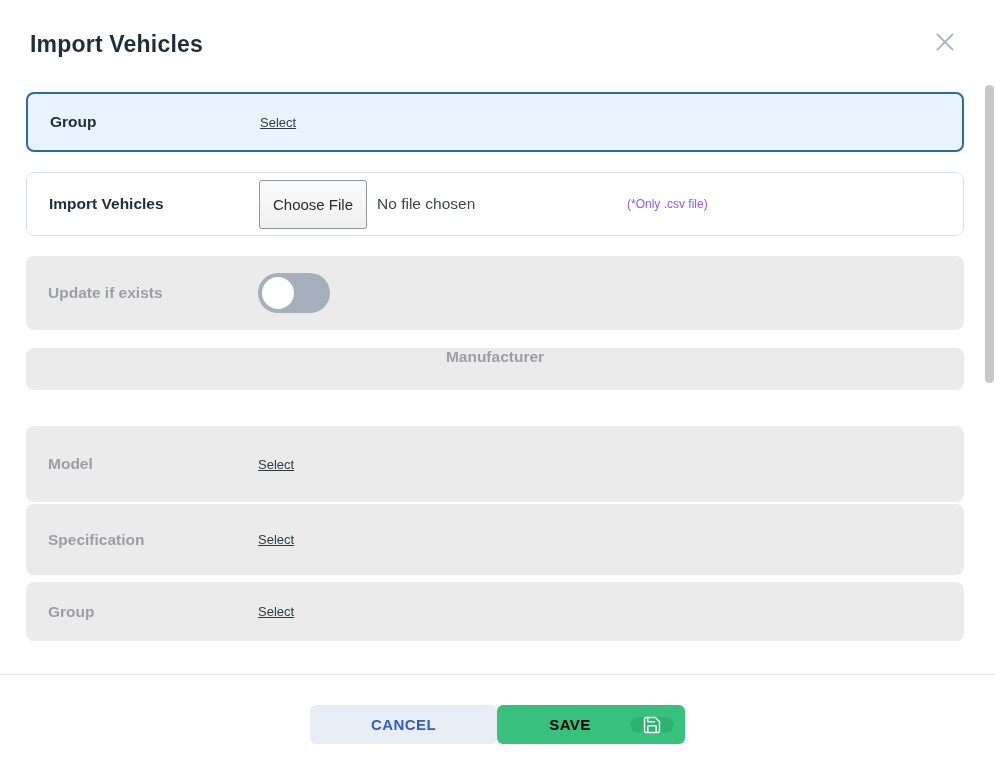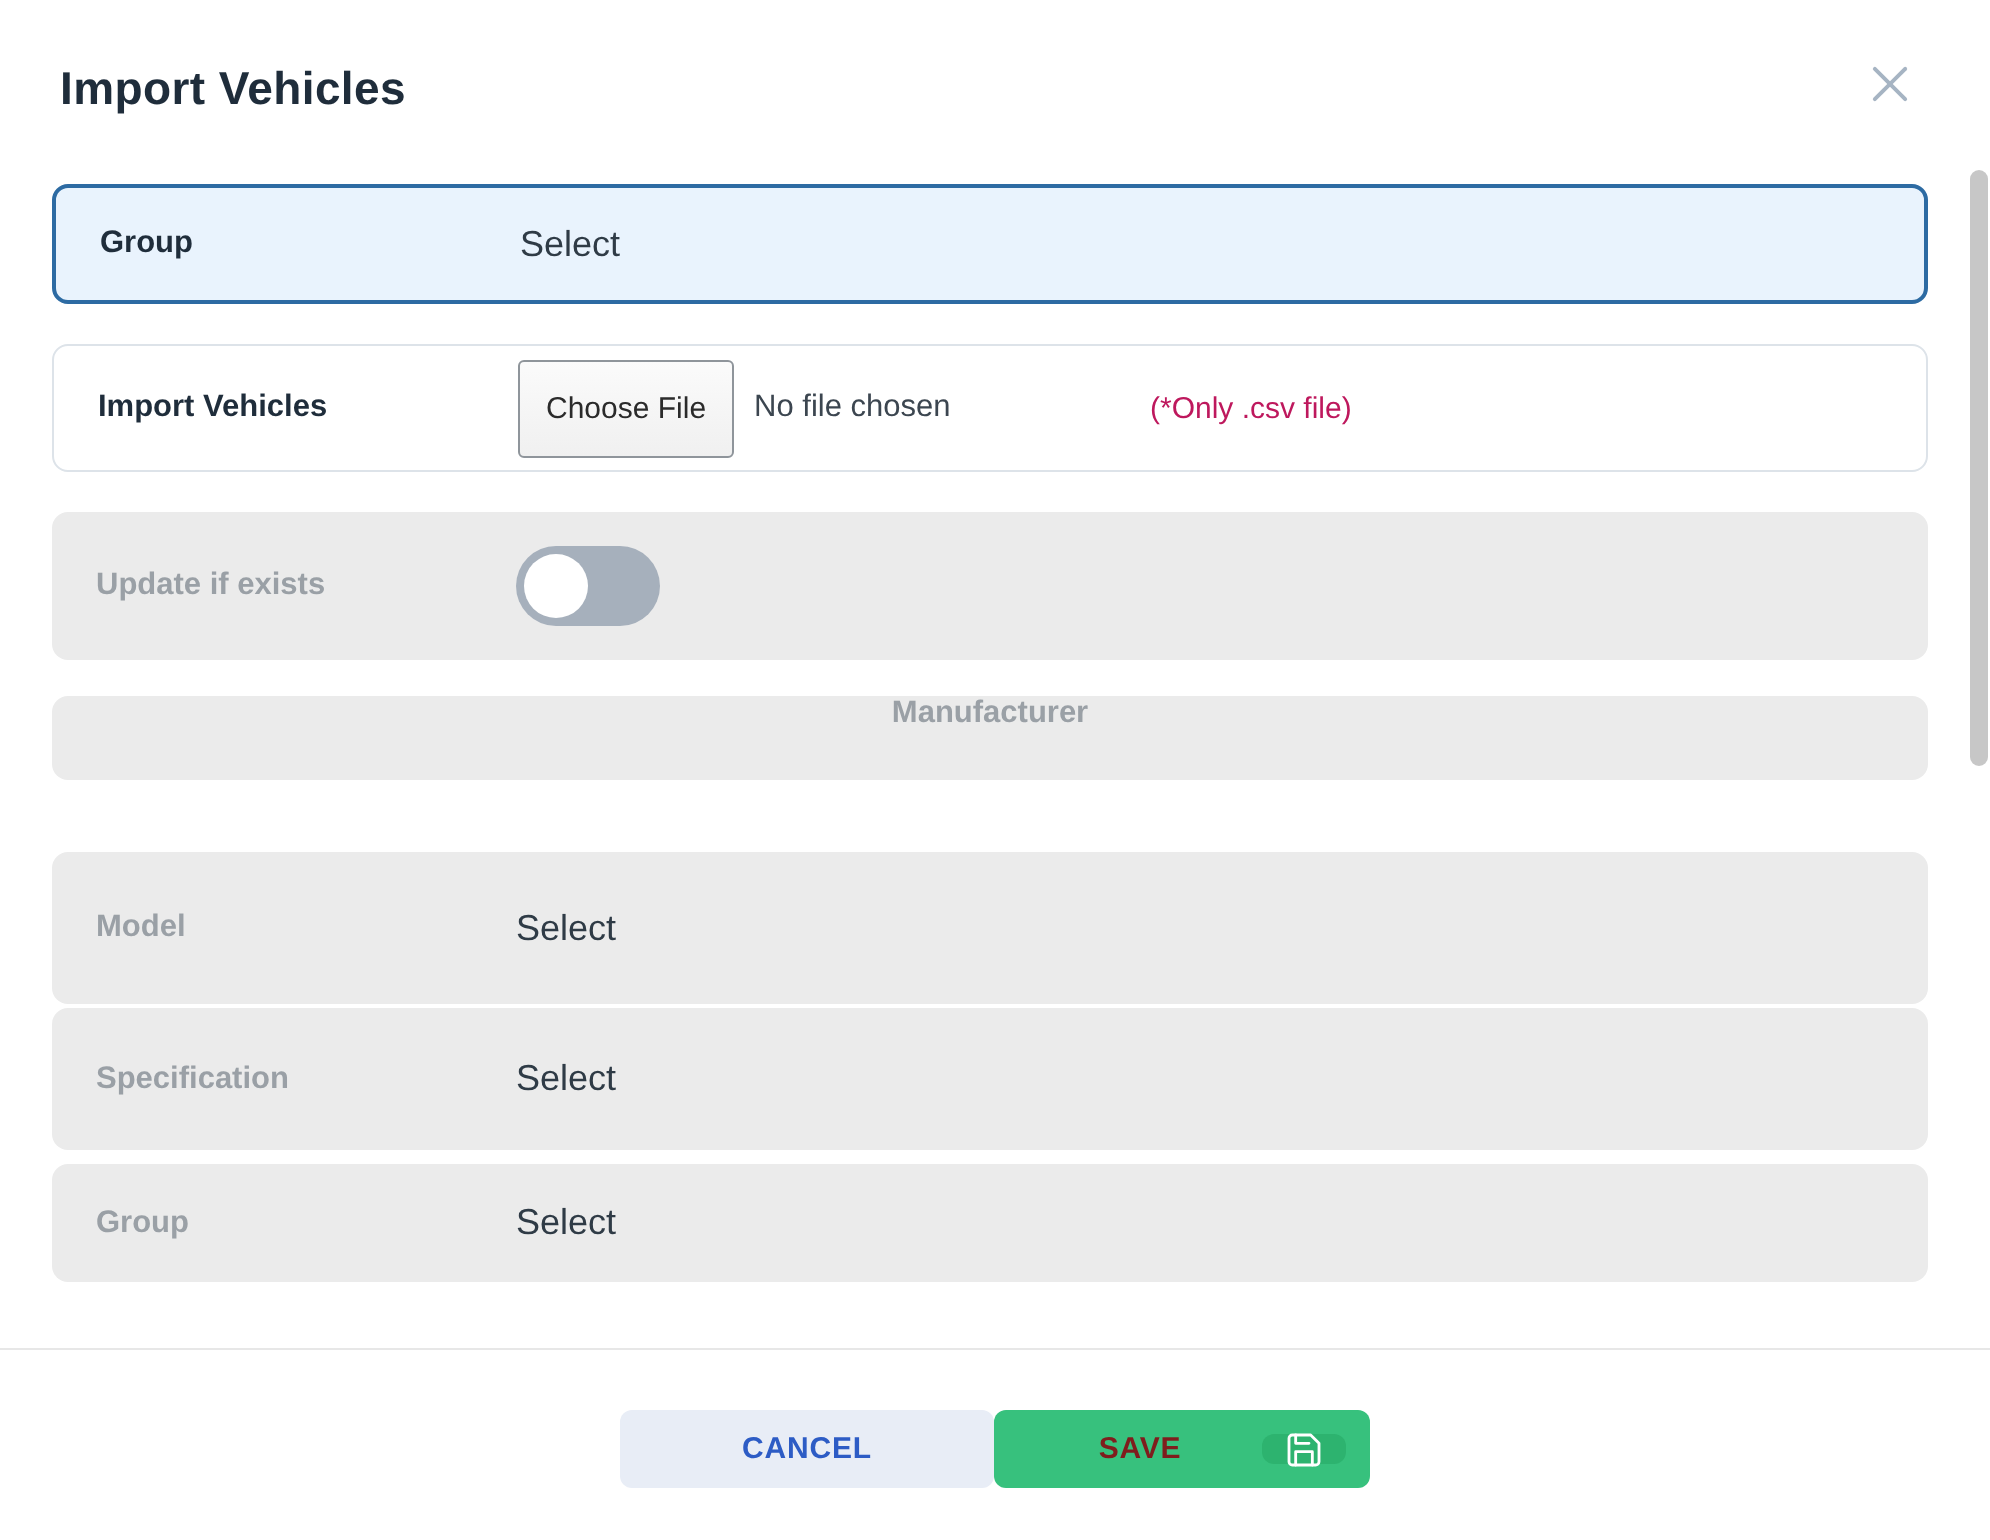--- a/index.html
+++ b/index.html
@@ -13,51 +13,51 @@
                  color:#1f2d3b; letter-spacing:.2px; }
   .close-btn { position:absolute; right:35px; top:27px; width:30px; height:30px;
                cursor:pointer; display:flex; align-items:center; justify-content:center; }
 
   
   .row { position:absolute; left:26px; width:938px; border-radius:8px;
          display:flex; align-items:center; padding:0 22px; }
   .row .lbl { flex:0 0 210px; font-size:15.5px; font-weight:700; }
   .row .lbl.dark { color:#1f2d3b; }
   .row .lbl.gray { color:#9aa0a6; }
-  .row .val { font-size:18px; color:#2f3b46; }
+  .row .val { font-size:13px; color:#2f3b46;text-decoration:underline; }
 
   .row.active   { top:92px;  height:60px; background:#e9f3fd; border:2px solid #2d6ba3; }
   .row.file-row { top:172px; height:64px; background:#ffffff; border:1px solid #dde3e9; }
   .row.toggle-row { top:256px; height:74px; background:#ebebeb; }
   .row.r4 { top:348px; height:42px; background:#ebebeb;flex-direction:column; }
   .row.r5 { top:426px; height:76px; background:#ebebeb; }
   .row.r6 { top:504px; height:71px; background:#ebebeb; }
   .row.r7 { top:582px; height:59px; background:#ebebeb; }
 
   
   .file-btn { font-family:"Liberation Sans", sans-serif; font-size:15px; color:#2b2b2b;
               background:linear-gradient(#fbfbfb,#f0f0f0); border:1px solid #8f959b;
               border-radius:3px; padding:15px 13px; cursor:pointer; }
   .file-status { margin-left:10px; font-size:15.5px; color:#3c4650; }
-  .file-hint { position:absolute; left:548px; font-size:15px; color:#be185d; }
+  .file-hint { position:absolute; left:600px; font-size:12px; color:#8b5cf6; }
 
   
   .toggle { position:relative; width:72px; height:40px; border-radius:20px;
             background:#a6b0bc; cursor:pointer; }
   .toggle .knob { position:absolute; left:4px; top:4px; width:32px; height:32px;
                   border-radius:50%; background:#ffffff; }
 
   
   .footer-divider { position:absolute; left:0; right:0; top:674px; height:1px; background:#e7e7e7; }
   .footer { position:absolute; left:0; right:0; top:705px; display:flex;
             justify-content:center; }
   .btn { height:39px; border:none; border-radius:6px; font-family:"Liberation Sans", sans-serif;
          font-size:15px; font-weight:700; letter-spacing:.4px; cursor:pointer; }
   .btn-cancel { width:187px; background:#e8edf6; color:#2d5cc5; }
-  .btn-save { width:188px; background:#37c17d; color:#7f1d1d; padding:12px;
+  .btn-save { width:188px; background:#37c17d; color:#000000; padding:12px;
               display:flex; align-items:stretch; overflow:hidden; }
   .btn-save .save-label { flex:1; display:flex; align-items:center; justify-content:center; }
   .btn-save .save-icon-seg { flex:0 0 42px; background:#2db36f; border-radius:6px;
                              display:flex; align-items:center; justify-content:center; }
 
   
   .scroll-thumb { position:absolute; right:1px; top:85px; width:9px; height:298px;
                   border-radius:5px; background:#c7c7c7; }
 </style>
 </head>

